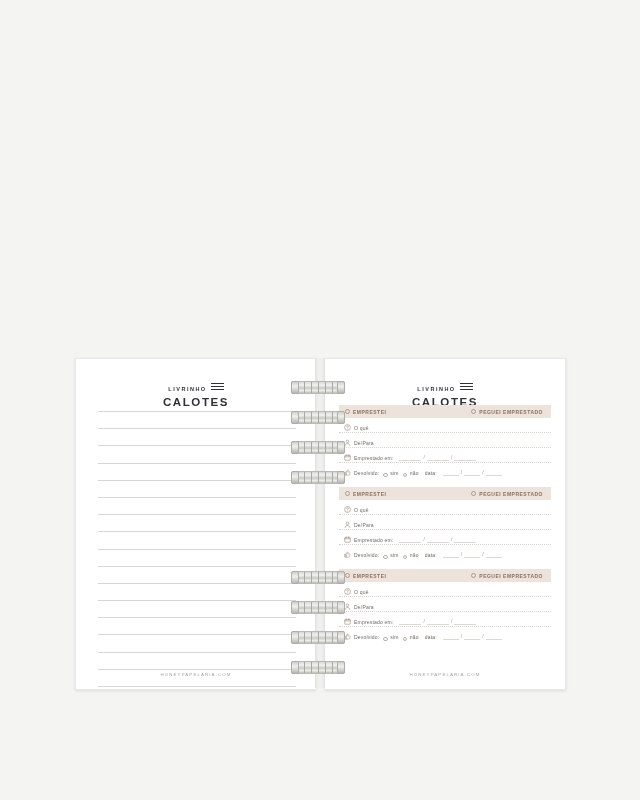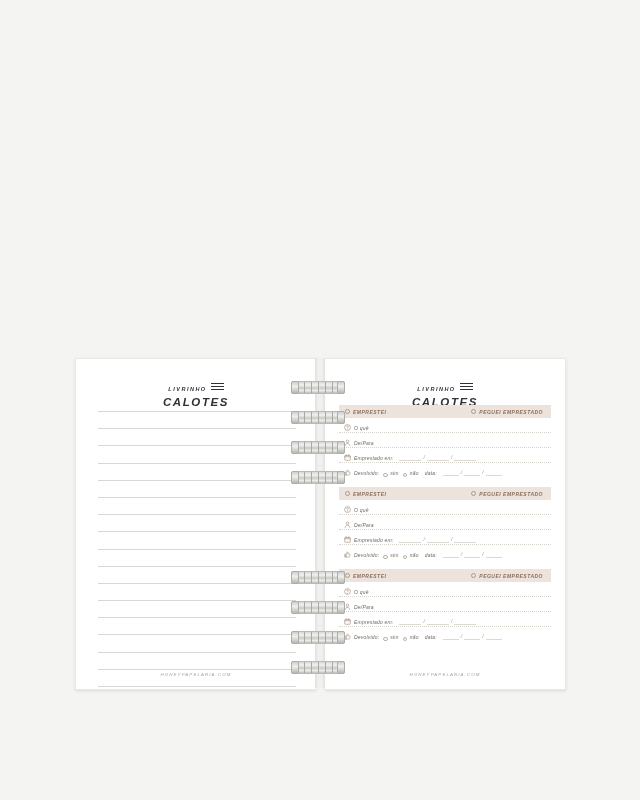--- a/index.html
+++ b/index.html
@@ -18,21 +18,20 @@
     overflow: hidden;
   }
 
   
   .spread {
     position: absolute;
     left: 75px;
     top: 358px;
     width: 490px;
     height: 330px;
-    font-style: italic;
   }
   .page-sheet {
     position: absolute;
     top: 0;
     height: 330px;
     background: #ffffff;
     box-shadow: 0 1px 3px rgba(0,0,0,0.10);
   }
   .page-left {
     left: 0;

